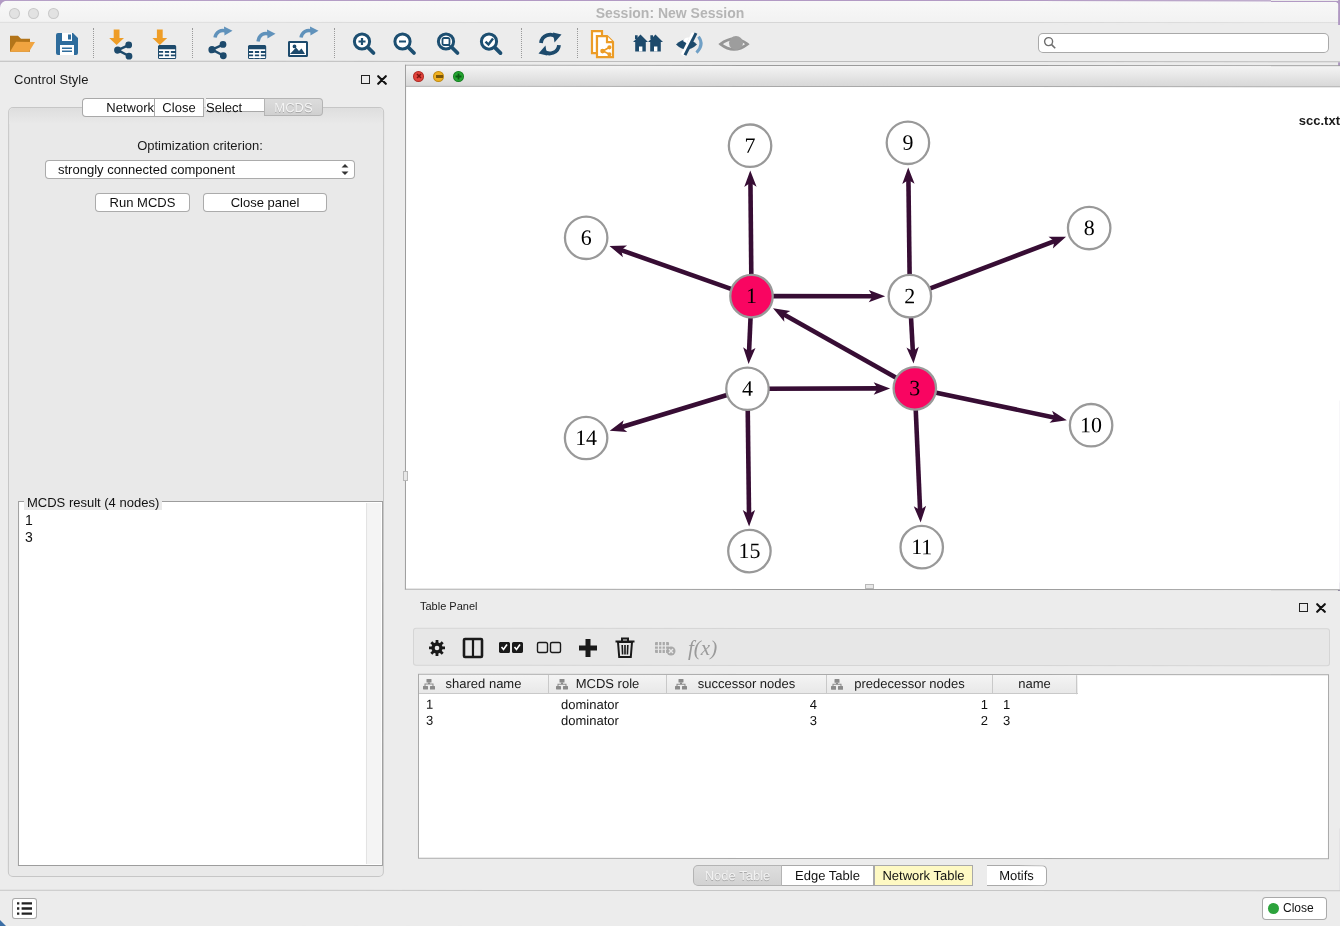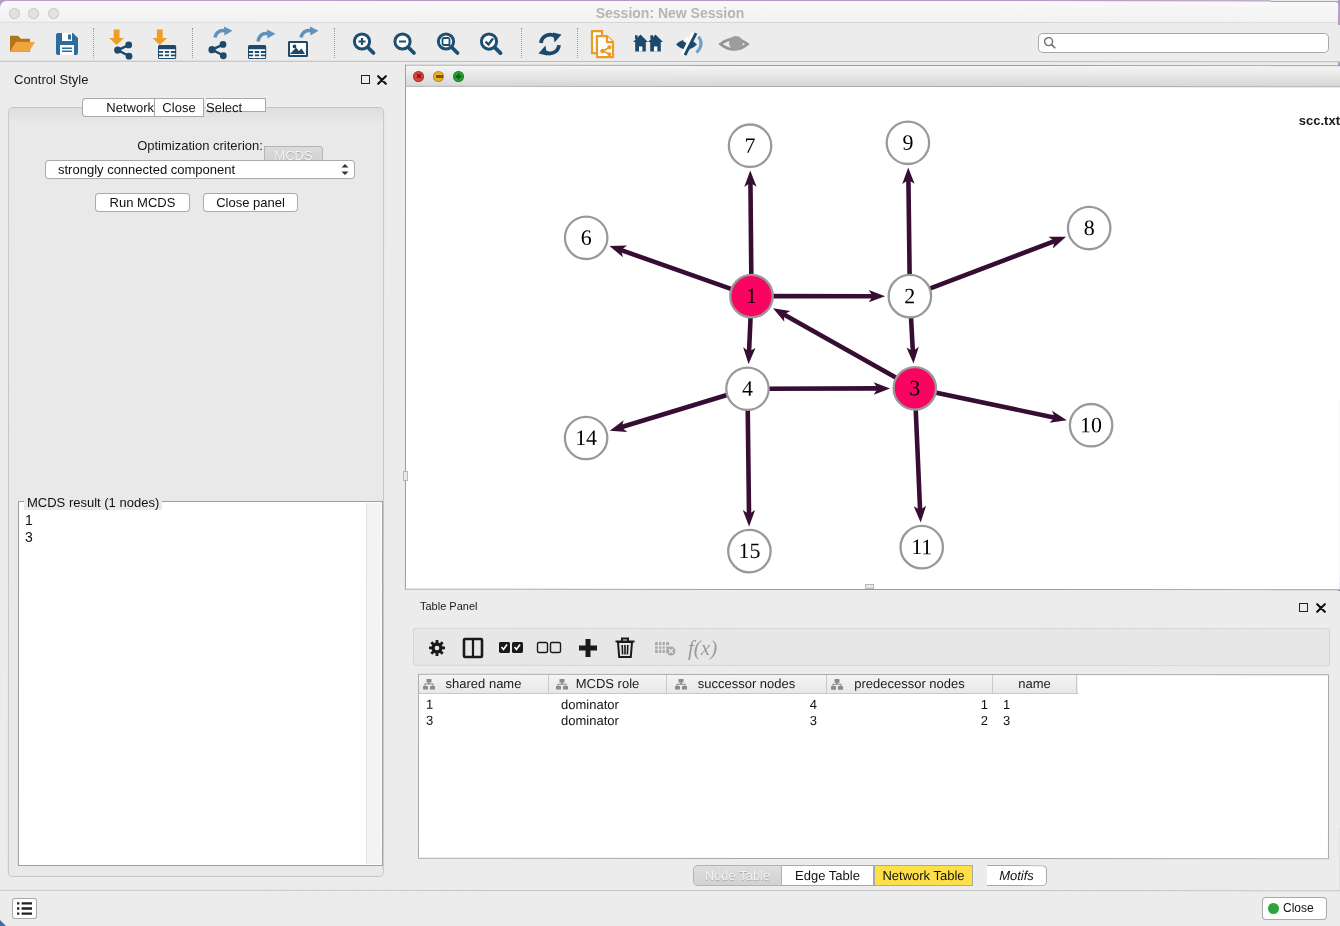--- a/index.html
+++ b/index.html
@@ -185,35 +185,35 @@
     <path d="M1.2 1.2 L8.8 8.8 M8.8 1.2 L1.2 8.8" stroke="#111" stroke-width="2.1" stroke-linecap="round"></path>
   </svg>
 
 <div class="abs" style="left:8px;top:107px;width:376px;height:770px;background:#e9e9e9;border:1px solid #c6c6c6;border-radius:5px;"></div>
 <div class="abs" style="left:9px;top:108px;width:374px;height:16px;background:linear-gradient(#dedede,#e9e9e9);border-radius:5px 5px 0 0;"></div>
 
 <div class="abs" id="cptabs" style="left:82px;top:98px;height:19px;font-size:13px;">
   <div class="abs" style="left:0;top:0;width:72px;height:19px;background:#fff;border:1px solid #a9a9a9;border-right:none;border-radius:4px 0 0 4px;text-align:right;line-height:18px;color:#111;">Network</div>
   <div class="abs" style="left:72px;top:0;width:50px;height:19px;background:#fff;border:1px solid #a9a9a9;text-align:center;line-height:18px;color:#111;">Close</div>
   <div class="abs" style="left:124px;top:0;width:60px;height:14px;background:#fff;border:1px solid #a9a9a9;border-left:none;text-align:left;line-height:18px;color:#111;">Select</div>
-  <div class="abs" style="left:182px;top:0;width:59px;height:18px;background:linear-gradient(#dcdcdc,#d0d0d0);border:1px solid #b4b4b4;border-radius:0 4px 4px 0;text-align:center;line-height:18px;color:#f4f4f4;text-shadow:0 1px 0 #aaa;margin-top:48px;">MCDS</div>
+  <div class="abs" style="left:182px;top:0;width:59px;height:18px;background:linear-gradient(#dcdcdc,#d0d0d0);border:1px solid #b4b4b4;border-radius:0 4px 4px 0;text-align:center;line-height:18px;color:#f4f4f4;text-shadow:0 1px 0 #aaa;">MCDS</div>
 </div>
 
 <div class="abs" style="left:0px;top:138px;width:400px;text-align:center;font-size:13px;color:#1a1a1a;">Optimization criterion:</div>
 
 <div class="abs" style="left:45px;top:160px;width:310px;height:19px;background:#fff;border:1px solid #ababab;border-radius:4px;font-size:13px;color:#111;line-height:18px;padding-left:12px;">strongly connected component</div>
 <svg class="abs" style="left:340px;top:163px;" width="10" height="13" viewBox="0 0 10 13">
     <path d="M1.5 4.5 L5 1 L8.5 4.5 Z M1.5 8.5 L5 12 L8.5 8.5 Z" fill="#333"></path>
   </svg>
 
 <div class="abs" style="left:95px;top:193px;width:95px;height:19px;background:#fff;border:1px solid #ababab;border-radius:4px;font-size:13px;color:#111;text-align:center;line-height:18px;">Run MCDS</div>
-<div class="abs" style="left:203px;top:193px;width:95px;height:19px;background:#fff;border:1px solid #ababab;border-radius:4px;font-size:13px;color:#111;text-align:center;line-height:18px;">Close panel</div>
+<div class="abs" style="left:203px;top:193px;width:124px;height:19px;background:#fff;border:1px solid #ababab;border-radius:4px;font-size:13px;color:#111;text-align:center;line-height:18px;">Close panel</div>
 
 <div class="abs" style="left:18px;top:501px;width:365px;height:365px;border:1px solid #9d9d9d;background:#fff;"></div>
-<div class="abs" style="left:24px;top:495px;background:#e9e9e9;padding:0 3px;font-size:13px;color:#111;">MCDS result (1 nodes)</div>
+<div class="abs" style="left:24px;top:495px;background:#e9e9e9;padding:0 3px;font-size:13px;color:#111;">MCDS result (4 nodes)</div>
 <div class="abs" style="left:366px;top:503px;width:15px;height:361px;background:#f4f4f4;border-left:1px solid #e2e2e2;"></div>
 <div class="abs" style="left:25px;top:512px;font-size:14px;color:#111;line-height:17px;">1<br>3</div>
 
 <div class="abs" style="left:405px;top:65px;width:935px;height:525px;background:#fff;border:1px solid #9b9b9b;border-right:none;"></div>
 <div class="abs" style="left:406px;top:66px;width:934px;height:21px;background:linear-gradient(#f4f4f4,#d8d8d8);border-bottom:1px solid #a8a8a8;"></div>
 <div class="abs" style="left:406px;top:66px;width:934px;text-align:right;font-size:13px;font-weight:bold;color:#1a1a1a;line-height:21px;margin-top:44px;">scc.txt</div>
 <div class="abs" style="left:413px;top:70.5px;width:11px;height:11px;border-radius:50%;background:#e2433c;border:1px solid #b02c26;"></div>
 <svg class="abs" style="left:415.5px;top:73px;" width="6" height="6" viewBox="0 0 6 6">
     <path d="M1 1 L5 5 M5 1 L1 5" stroke="#7e1410" stroke-width="1.5"></path>
   </svg>
@@ -403,22 +403,22 @@
   <div class="abs" style="left:7px;top:18px;">3</div>
   <div class="abs" style="left:142px;top:18px;">dominator</div>
   <div class="abs" style="left:248px;top:18px;width:150px;text-align:right;">3</div>
   <div class="abs" style="left:408px;top:18px;width:161px;text-align:right;">2</div>
   <div class="abs" style="left:584px;top:18px;">3</div>
 </div>
 
 <div class="abs" id="bottabs" style="left:693px;top:865px;height:21px;font-size:13px;">
   <div class="abs" style="left:0;top:0;width:89px;height:21px;background:linear-gradient(#dedede,#d2d2d2);border:1px solid #b4b4b4;border-radius:5px 0 0 5px;text-align:center;line-height:20px;color:#f2f2f2;text-shadow:0 1px 0 #aaa;">Node Table</div>
   <div class="abs" style="left:89px;top:0;width:92px;height:21px;background:#fff;border:1px solid #a9a9a9;border-left:none;text-align:center;line-height:20px;color:#111;">Edge Table</div>
-  <div class="abs" style="left:181px;top:0;width:99px;height:21px;background:#fde047;border:1px solid #a9a9a9;border-left:1px solid #a9a9a9;text-align:center;line-height:20px;color:#111;">Network Table</div>
-  <div class="abs" style="left:294px;top:0;width:60px;height:21px;background:#fff;border:1px solid #a9a9a9;border-left:none;border-radius:0 5px 5px 0;text-align:center;line-height:20px;color:#111;font-style:italic;">Motifs</div>
+  <div class="abs" style="left:181px;top:0;width:99px;height:21px;background:#fef9c3;border:1px solid #a9a9a9;border-left:1px solid #a9a9a9;text-align:center;line-height:20px;color:#111;">Network Table</div>
+  <div class="abs" style="left:294px;top:0;width:60px;height:21px;background:#fff;border:1px solid #a9a9a9;border-left:none;border-radius:0 5px 5px 0;text-align:center;line-height:20px;color:#111;">Motifs</div>
 </div>
 
 <div class="abs" style="left:0;top:890px;width:1340px;height:36px;background:#ececec;border-top:1px solid #c6c6c6;"></div>
 <div class="abs" style="left:12px;top:898px;width:25px;height:21px;background:#fff;border:1px solid #a9a9a9;border-radius:3px;"></div>
 <svg class="abs" style="left:17px;top:902px;" width="15" height="13" viewBox="0 0 13 11">
     <g fill="#222">
       <rect x="0" y="0" width="2" height="2"></rect>
       <rect x="4" y="0" width="9" height="2"></rect>
       <rect x="0" y="4.5" width="2" height="2"></rect>
       <rect x="4" y="4.5" width="9" height="2"></rect>

